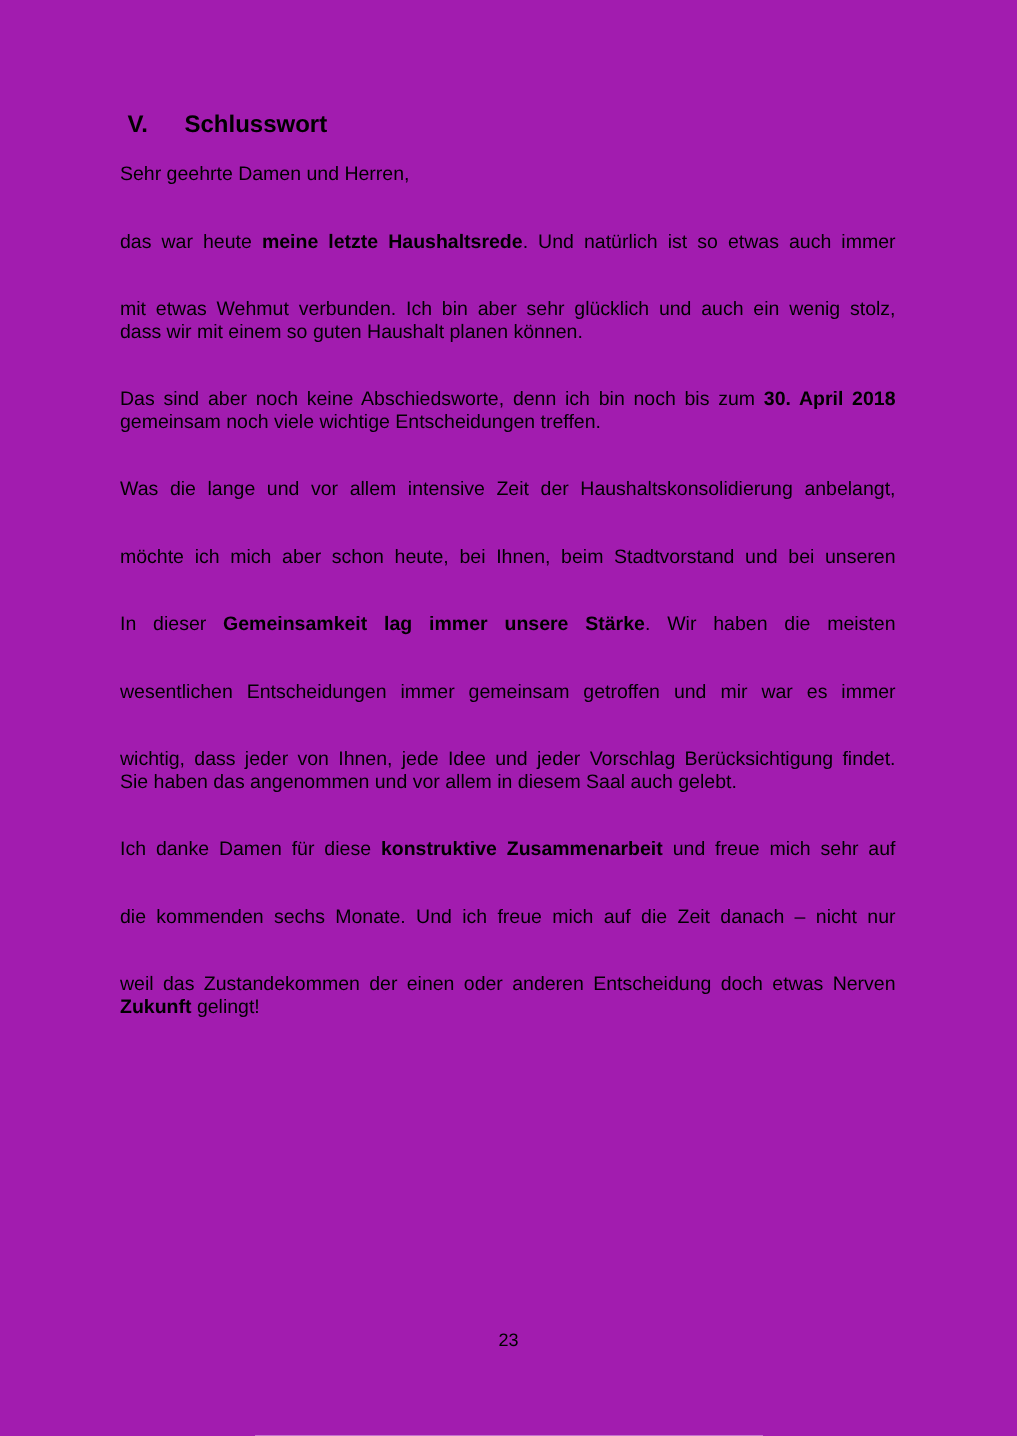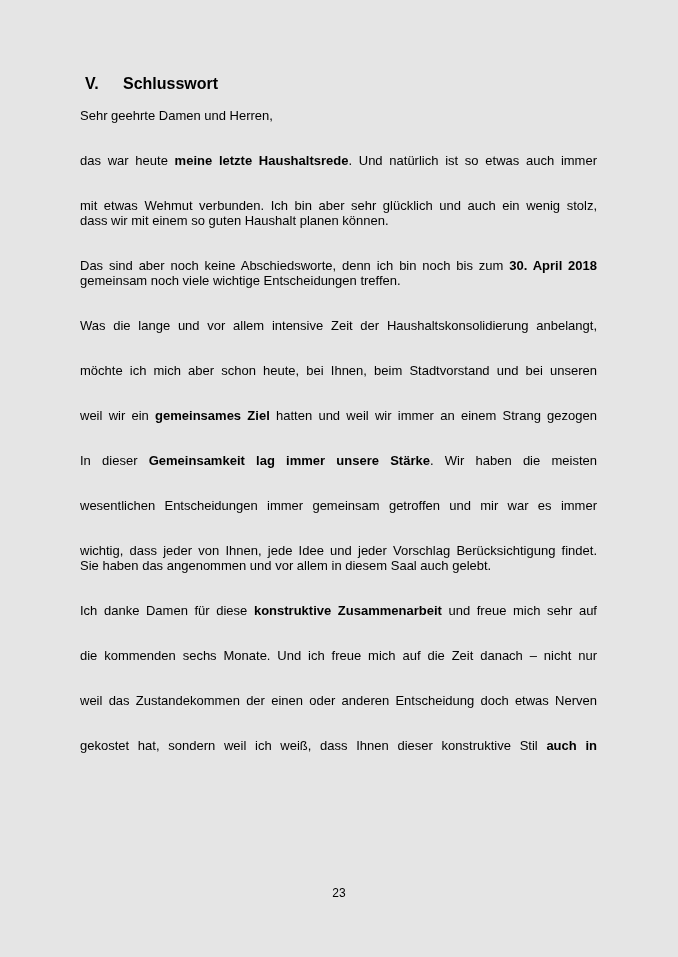--- a/index.html
+++ b/index.html
@@ -11,21 +11,21 @@
     width: 678px;
     height: 957px;
     position: relative;
     font-family: "Liberation Sans", sans-serif;
     color: #000000;
     overflow: hidden;
   }
   .page {
     position: absolute;
     inset: 0;
-    background: #e5e5e5;
+    background: #a21caf;
     padding-left: 20px;
   }
   .heading {
     position: absolute;
     left: 85px;
     top: 74px;
     font-size: 16px;
     line-height: 19px;
     font-weight: bold;
     white-space: nowrap;
@@ -90,31 +90,30 @@
         <div class="line just"><span>mit etwas Wehmut verbunden. Ich bin aber sehr glücklich und auch ein wenig stolz,</span></div>
         <div class="line last"><span>dass wir mit einem so guten Haushalt planen können.</span></div>
       </div>
       <div class="paragraph">
         <div class="line just"><span>Das sind aber noch keine Abschiedsworte, denn ich bin noch bis zum </span><span class="b">30. April 2018</span></div>
         <div class="line last"><span>gemeinsam noch viele wichtige Entscheidungen treffen.</span></div>
       </div>
       <div class="paragraph">
         <div class="line just"><span>Was die lange und vor allem intensive Zeit der Haushaltskonsolidierung anbelangt,</span></div>
         <div class="line just"><span>möchte ich mich aber schon heute, bei Ihnen, beim Stadtvorstand und bei unseren</span></div>
-        <div class="line just"><span>weil wir ein </span><span class="b">gemeinsames Ziel</span><span> hatten und weil wir immer an einem Strang gezogen</span></div>
       </div>
       <div class="paragraph">
         <div class="line just"><span>In dieser </span><span class="b">Gemeinsamkeit lag immer unsere Stärke</span><span>. Wir haben die meisten</span></div>
         <div class="line just"><span>wesentlichen Entscheidungen immer gemeinsam getroffen und mir war es immer</span></div>
         <div class="line just"><span>wichtig, dass jeder von Ihnen, jede Idee und jeder Vorschlag Berücksichtigung findet.</span></div>
         <div class="line last"><span>Sie haben das angenommen und vor allem in diesem Saal auch gelebt.</span></div>
       </div>
       <div class="paragraph">
         <div class="line just"><span>Ich danke Damen für diese </span><span class="b">konstruktive Zusammenarbeit</span><span> und freue mich sehr auf</span></div>
         <div class="line just"><span>die kommenden sechs Monate. Und ich freue mich auf die Zeit danach – nicht nur</span></div>
         <div class="line just"><span>weil das Zustandekommen der einen oder anderen Entscheidung doch etwas Nerven</span></div>
-        <div class="line just"><span>gekostet hat, sondern weil ich weiß, dass Ihnen dieser konstruktive Stil </span><span class="b">auch in</span></div>
+        <div class="line last"><span class="b">Zukunft</span><span> gelingt!</span></div>
       </div>
     </div>
 
   <div class="page-number">23</div>
 
 </div>
 
 </body></html>

